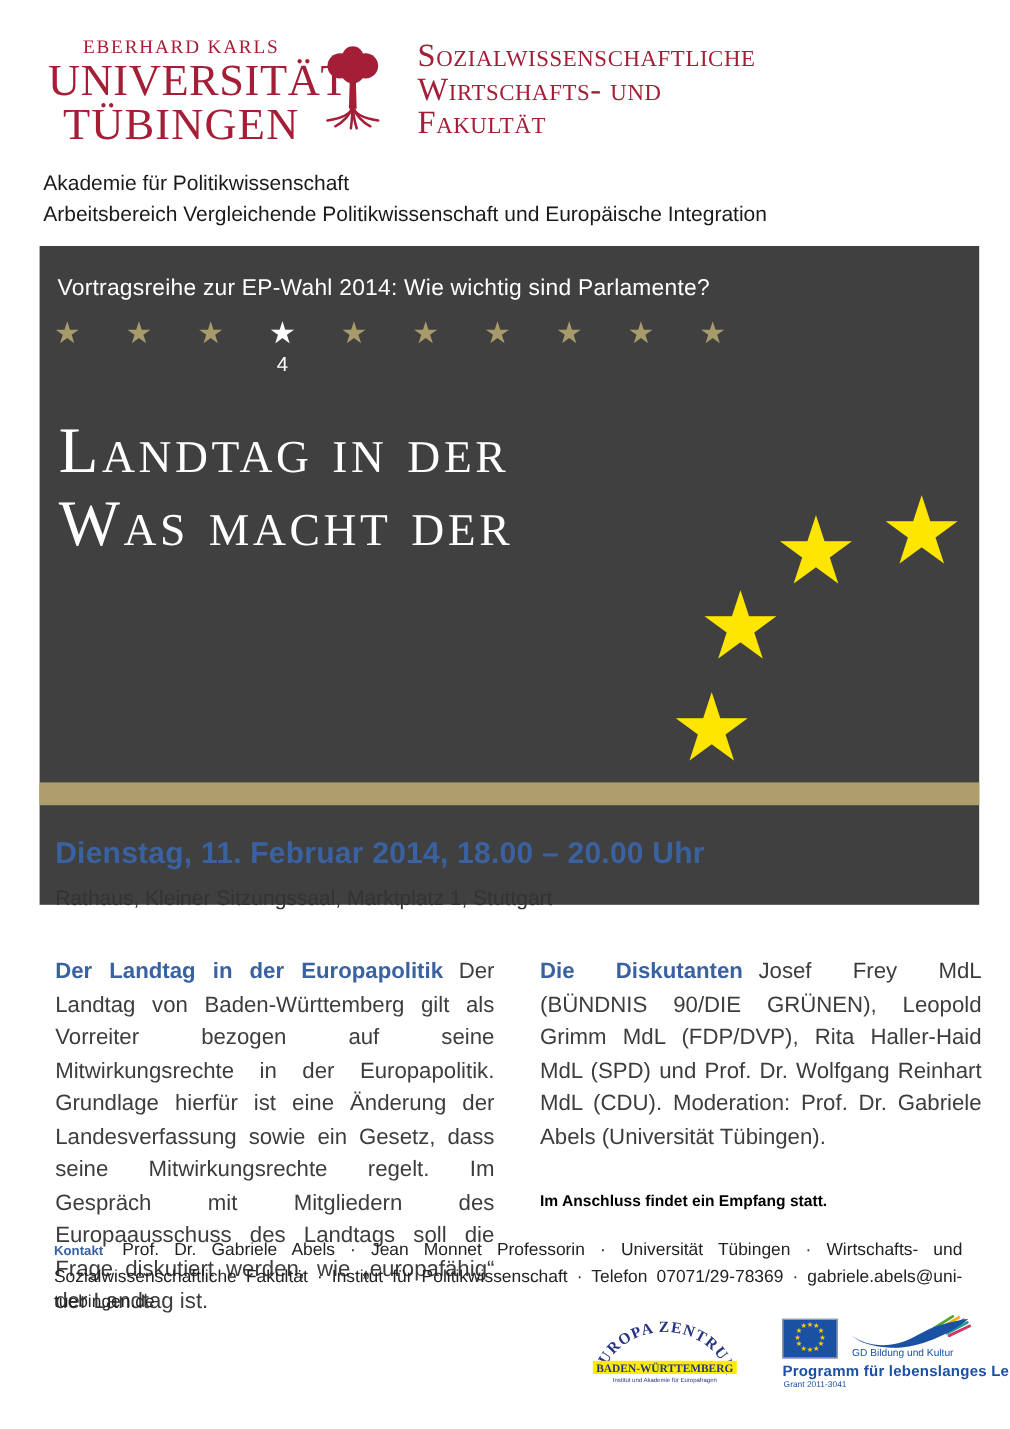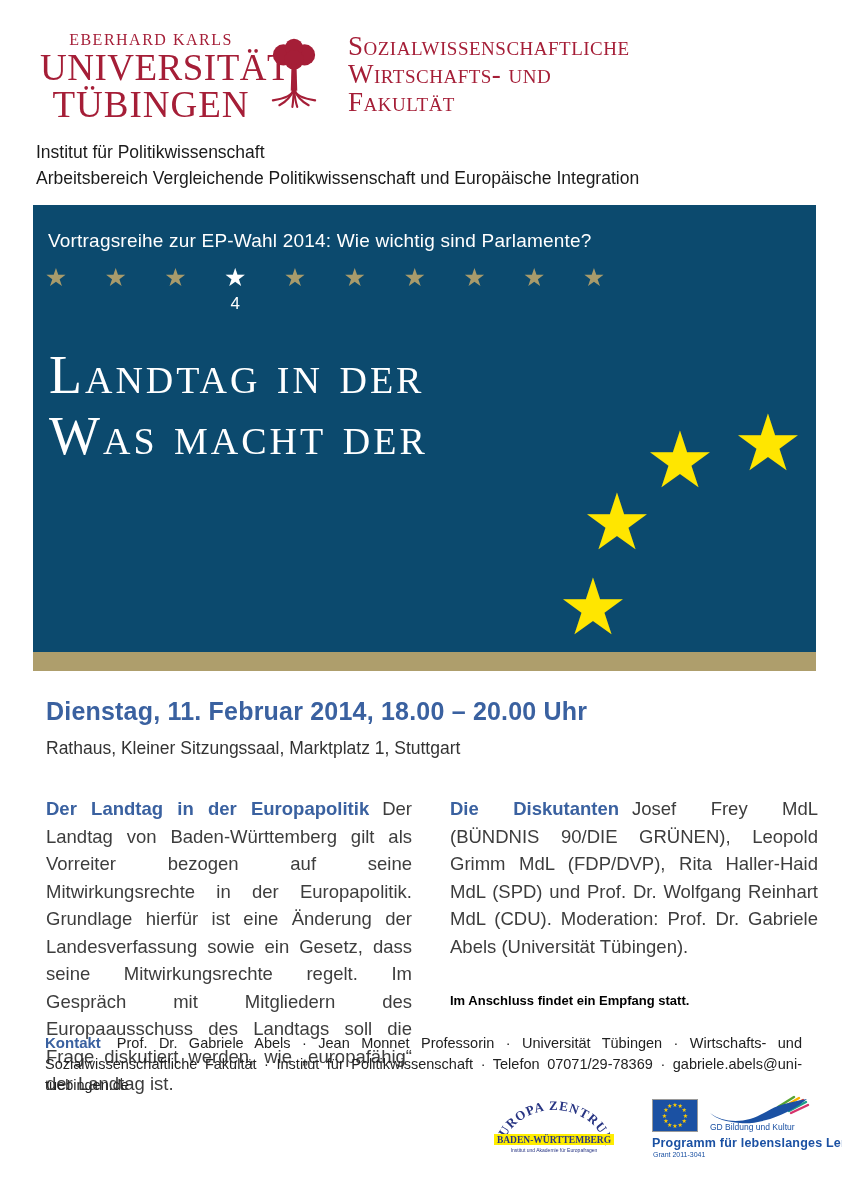--- a/index.html
+++ b/index.html
@@ -17,21 +17,21 @@
   .wordmark-sub{font-size:37px;line-height:37px;letter-spacing:1px;}
   .tree{position:absolute;left:268px;top:33px;width:52px;height:86px;}
   .faculty{
     position:absolute;left:348px;top:32px;color:#A51E37;
     font-family:"Liberation Serif",serif;font-variant:small-caps;
     font-size:27px;line-height:28px;letter-spacing:.5px;
   }
   
   .institute{position:absolute;left:36px;top:139px;font-size:17.5px;line-height:26px;color:#1a1a1a;}
   
-  .blue-box{position:absolute;left:33px;top:205px;width:783px;height:447px;background:#0c4a6e;}
+  .blue-box{position:absolute;left:33px;top:205px;width:783px;height:549px;background:#404040;}
   .gold-bar{position:absolute;left:33px;top:652px;width:783px;height:19px;background:#AE9E6C;}
   .series-title{position:absolute;left:15px;top:25px;color:#ffffff;font-size:19px;letter-spacing:.2px;}
   .stars-row{position:absolute;left:8px;top:60px;width:568px;display:flex;justify-content:space-between;}
   .star-cell{width:30px;text-align:center;}
   .star-glyph{display:block;font-size:25px;line-height:26px;color:#A89B6B;font-family:"DejaVu Sans",sans-serif;}
   .star-cell.active .star-glyph{color:#ffffff;}
   .star-num{display:block;margin-top:3px;height:20px;font-size:17px;color:#ffffff;}
   .main-title{
     position:absolute;left:16px;top:140px;color:#ffffff;
     font-family:"Liberation Serif",serif;font-variant:small-caps;font-weight:400;
@@ -50,21 +50,21 @@
   .event-location{position:absolute;left:46px;top:738px;font-size:17.5px;color:#333333;}
   
   .col{position:absolute;top:795px;text-align:justify;font-size:18.5px;line-height:27.5px;color:#3d3d3d;}
   .col-left{left:46px;width:366px;}
   .col-right{left:450px;width:368px;}
   .col p{margin:0;}
   .lead{color:#3A61A0;font-weight:bold;padding-right:13px;}
   .closing{margin-top:27px !important;color:#000000;font-weight:bold;font-size:13px;text-align:left;}
   
   .kontakt{position:absolute;left:45px;top:1032px;width:757px;text-align:justify;font-size:14.5px;line-height:21px;color:#222222;}
-  .kontakt-label{color:#3A61A0;font-weight:bold;font-size:15px;padding-right:16px;}
+  .kontakt-label{color:#3A61A0;font-weight:bold;font-size:11px;padding-right:16px;}
   
   .ez-logo{position:absolute;left:492px;top:1092px;width:124px;height:80px;}
   .eu-logo{position:absolute;left:652px;top:1094px;width:160px;height:72px;}
   .eu-flag{position:absolute;left:0;top:5px;width:44px;height:31px;background:#1B51A3;border:1px solid #9a9a9a;box-sizing:content-box;}
   .fstar{position:absolute;color:#FFCC00;font-size:6px;line-height:6px;transform:translate(-50%,-50%);font-family:"DejaVu Sans",sans-serif;}
   .bird{position:absolute;left:56px;top:0;width:102px;height:30px;}
   .gd-label{position:absolute;left:58px;top:28px;font-size:8.5px;color:#1B51A3;white-space:nowrap;}
   .program-label{position:absolute;left:0;top:42px;font-size:12.5px;color:#1B51A3;font-weight:bold;white-space:nowrap;letter-spacing:.2px;}
   .grant-label{position:absolute;left:1px;top:57px;font-size:7px;color:#1B51A3;white-space:nowrap;}
 </style>
@@ -99,21 +99,21 @@
     </svg>
   </div>
 
   <div class="faculty">
     <div>Sozialwissenschaftliche</div>
     <div>Wirtschafts- und</div>
     <div>Fakultät</div>
   </div>
 
   <div class="institute">
-    <div>Institut für Politikwissenschaft</div>
+    <div>Akademie für Politikwissenschaft</div>
     <div>Arbeitsbereich Vergleichende Politikwissenschaft und Europäische Integration</div>
   </div>
 
   <div class="blue-box">
     <div class="series-title">Vortragsreihe zur EP-Wahl 2014: Wie wichtig sind Parlamente?</div>
     <div class="stars-row">
         <div class="star-cell">
           <span class="star-glyph">★</span>
           <span class="star-num"></span>
         </div>

